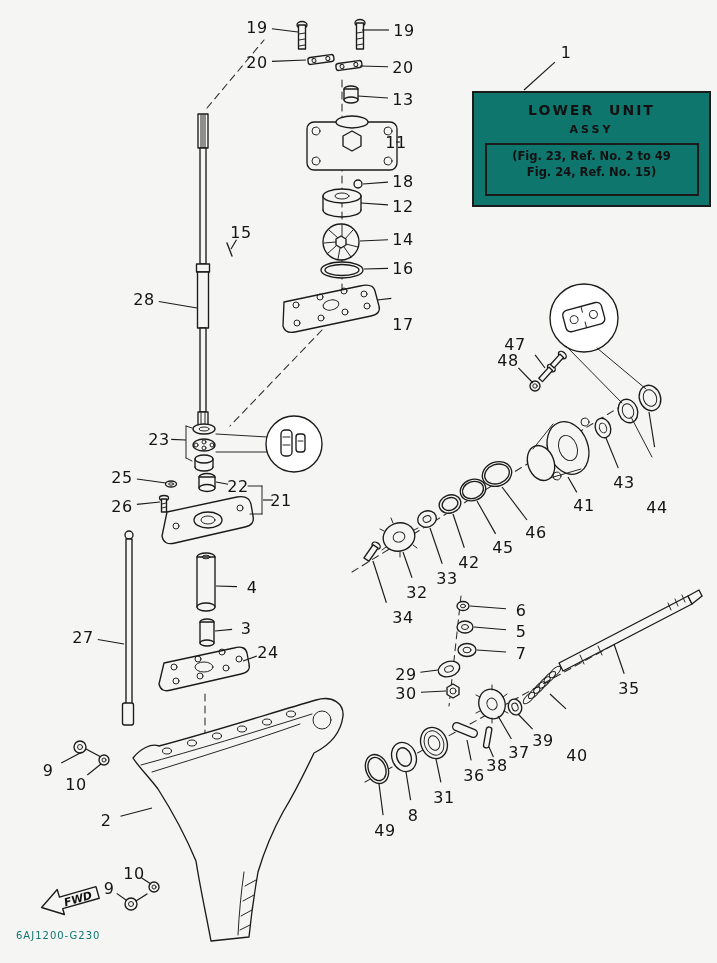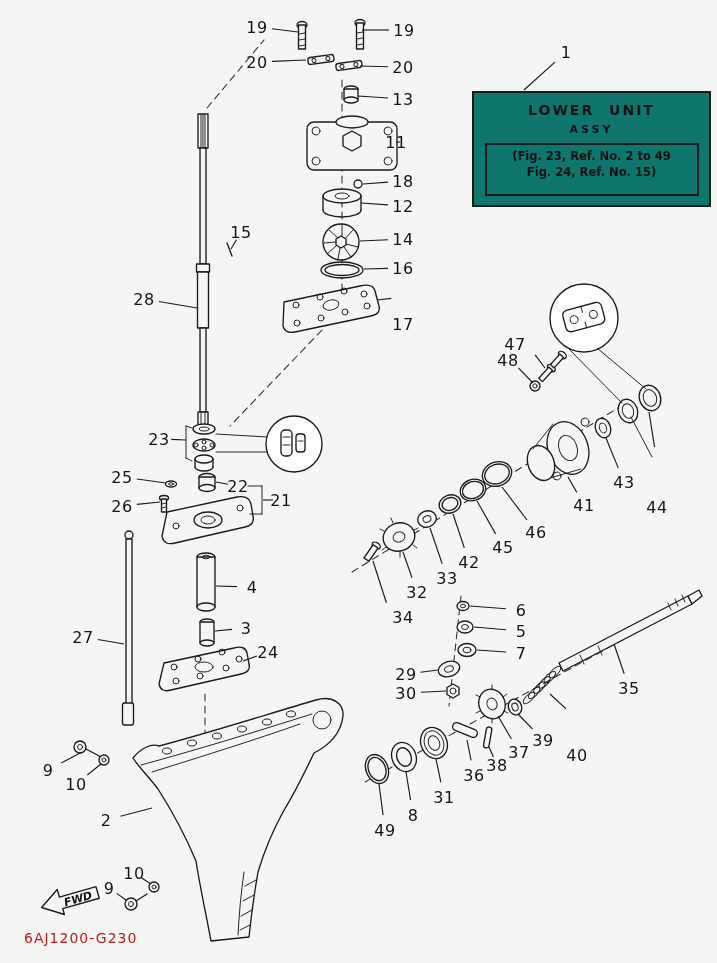--- a/index.html
+++ b/index.html
@@ -21,21 +21,21 @@
   .callout { position:absolute; transform:translate(-50%,-50%); font-size:16px; color:#141414;
              letter-spacing:0.5px; white-space:nowrap; }
 
   .title-box { position:absolute; left:472px; top:91px; width:239px; border:2px solid #1b1b1b;
                background:#0f766e; text-align:center; padding:9px 5px 9px; }
   .tb-line1 { font-weight:bold; font-size:14px; letter-spacing:2px; word-spacing:8px; color:#111; }
   .tb-line2 { font-weight:bold; font-size:11px; letter-spacing:3px; margin-top:5px; color:#111;text-align:center; }
   .ref-box  { border:2px solid #1b1b1b; margin:7px auto 0; width:214px; padding:3px 2px 14px;
               font-weight:bold; font-size:11.5px; line-height:1.4; color:#111; }
 
-  .part-code { position:absolute; left:24px; top:930px; font-size:14px; letter-spacing:1px; color:#b91c1c; }
+  .part-code { position:absolute; left:16px; top:930px; font-size:10px; letter-spacing:1px; color:#0f766e; }
 </style>
 </head>
 <body>
 
 <div class="stage">
 
   <svg id="art" class="layer" width="717" height="963" viewBox="0 0 717 963">
 
     <g class="dash">
       <line x1="207" y1="108" x2="264" y2="40"></line>

